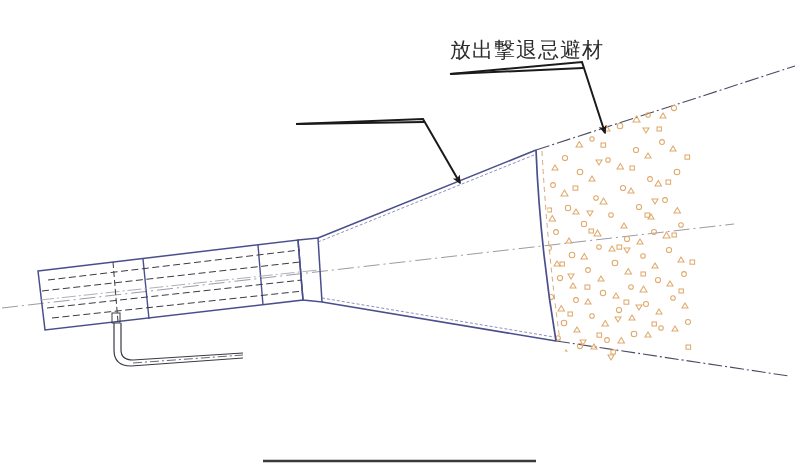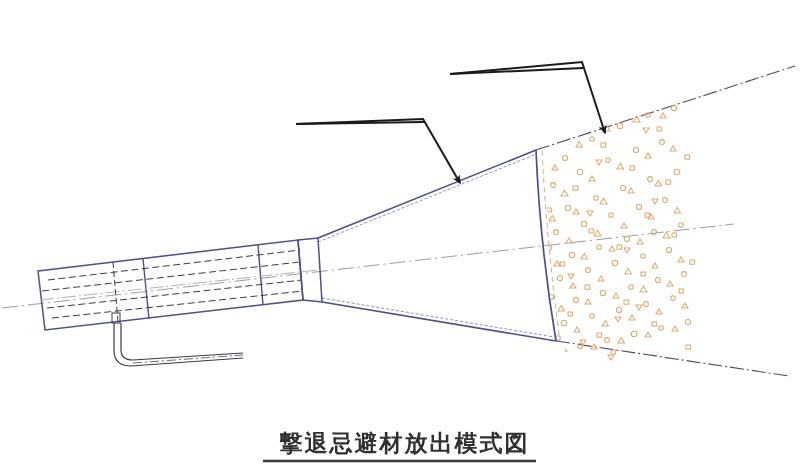--- a/index.html
+++ b/index.html
@@ -269,17 +269,17 @@
     <g stroke="#1a1a1a" stroke-width="2">
       <line x1="296" y1="124" x2="424" y2="122"></line>
       <line x1="450" y1="74" x2="583" y2="68"></line>
     </g>
 
     <g>
       <line x1="263" y1="461" x2="536" y2="461" stroke="#3a3a3a" stroke-width="2.4"></line>
     </g>
   </svg>
 
-
-
-  <div id="figure-title">撃退忌避材放出模式図</div>
+  <div class="label-text" id="label-release">放出撃退忌避材</div>
+
+
 
 </div>
 
 </body></html>

